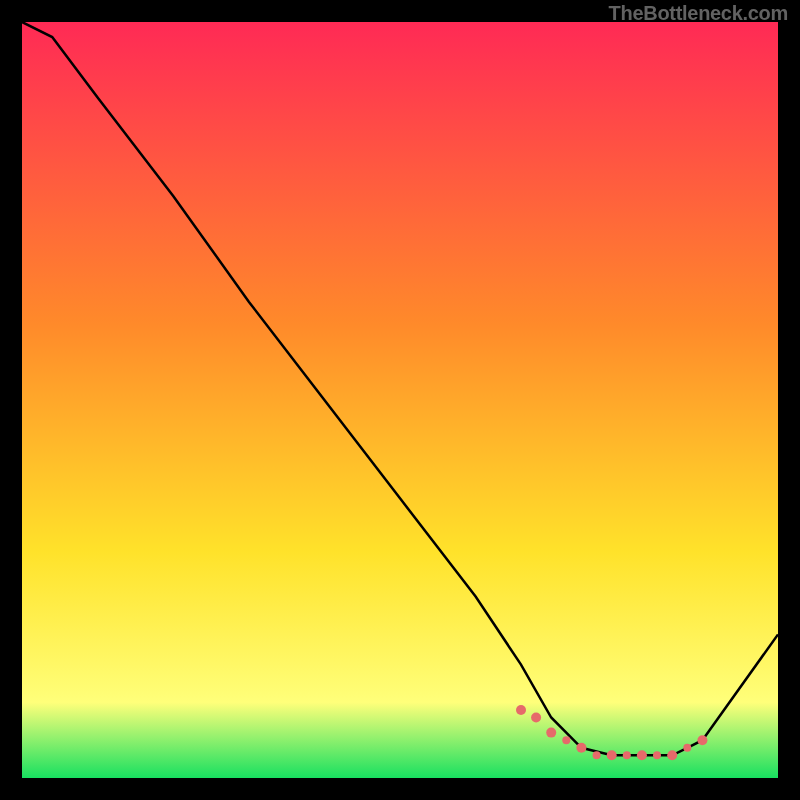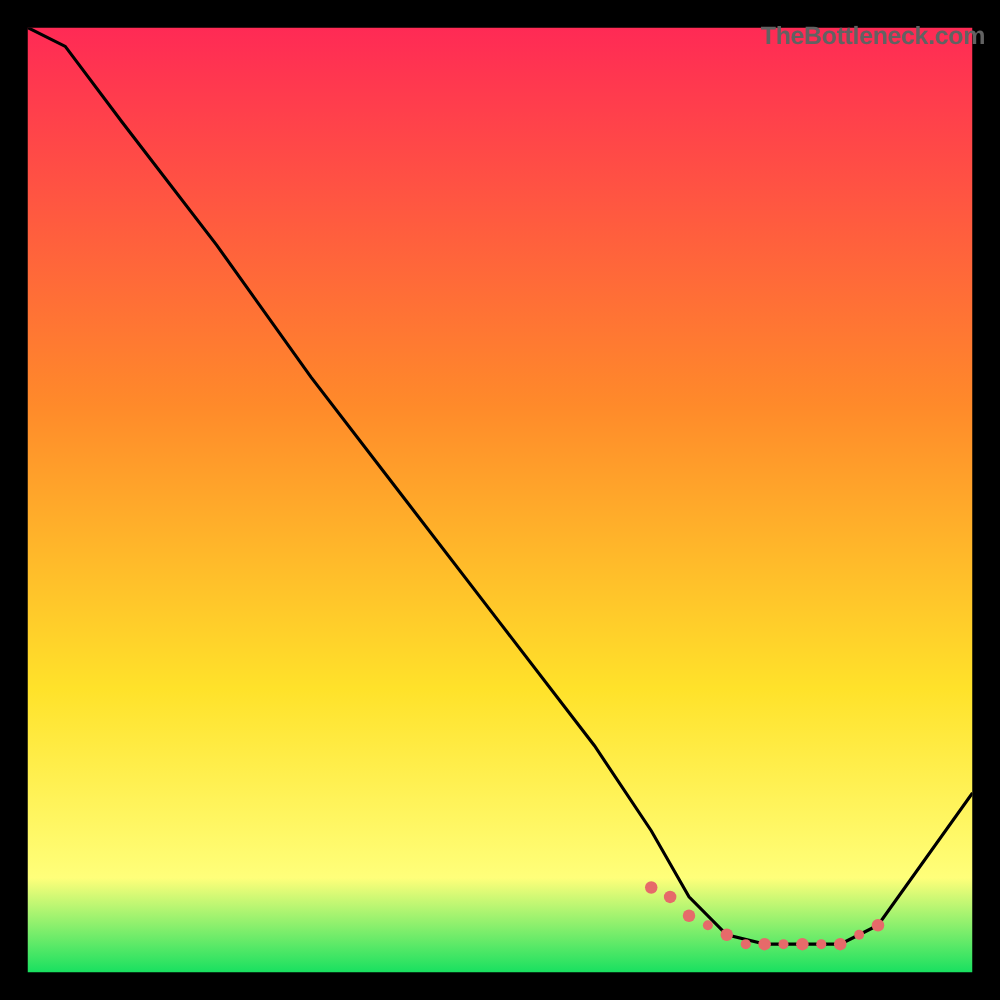--- a/index.html
+++ b/index.html
@@ -9,21 +9,21 @@
     font-family: Arial, Helvetica, sans-serif;
   }
   .container {
     width: 800px;
     height: 800px;
     background: #000;
     position: relative;
   }
   .watermark {
     position: absolute;
-    top: 18px;
+    top: 2px;
     right: 12px;
     color: #626262;
     font-size: 20px;
     font-weight: bold;
     letter-spacing: -0.3px;
     z-index: 10;
   }
   .plot-area {
     position: absolute;
     left: 22px;

